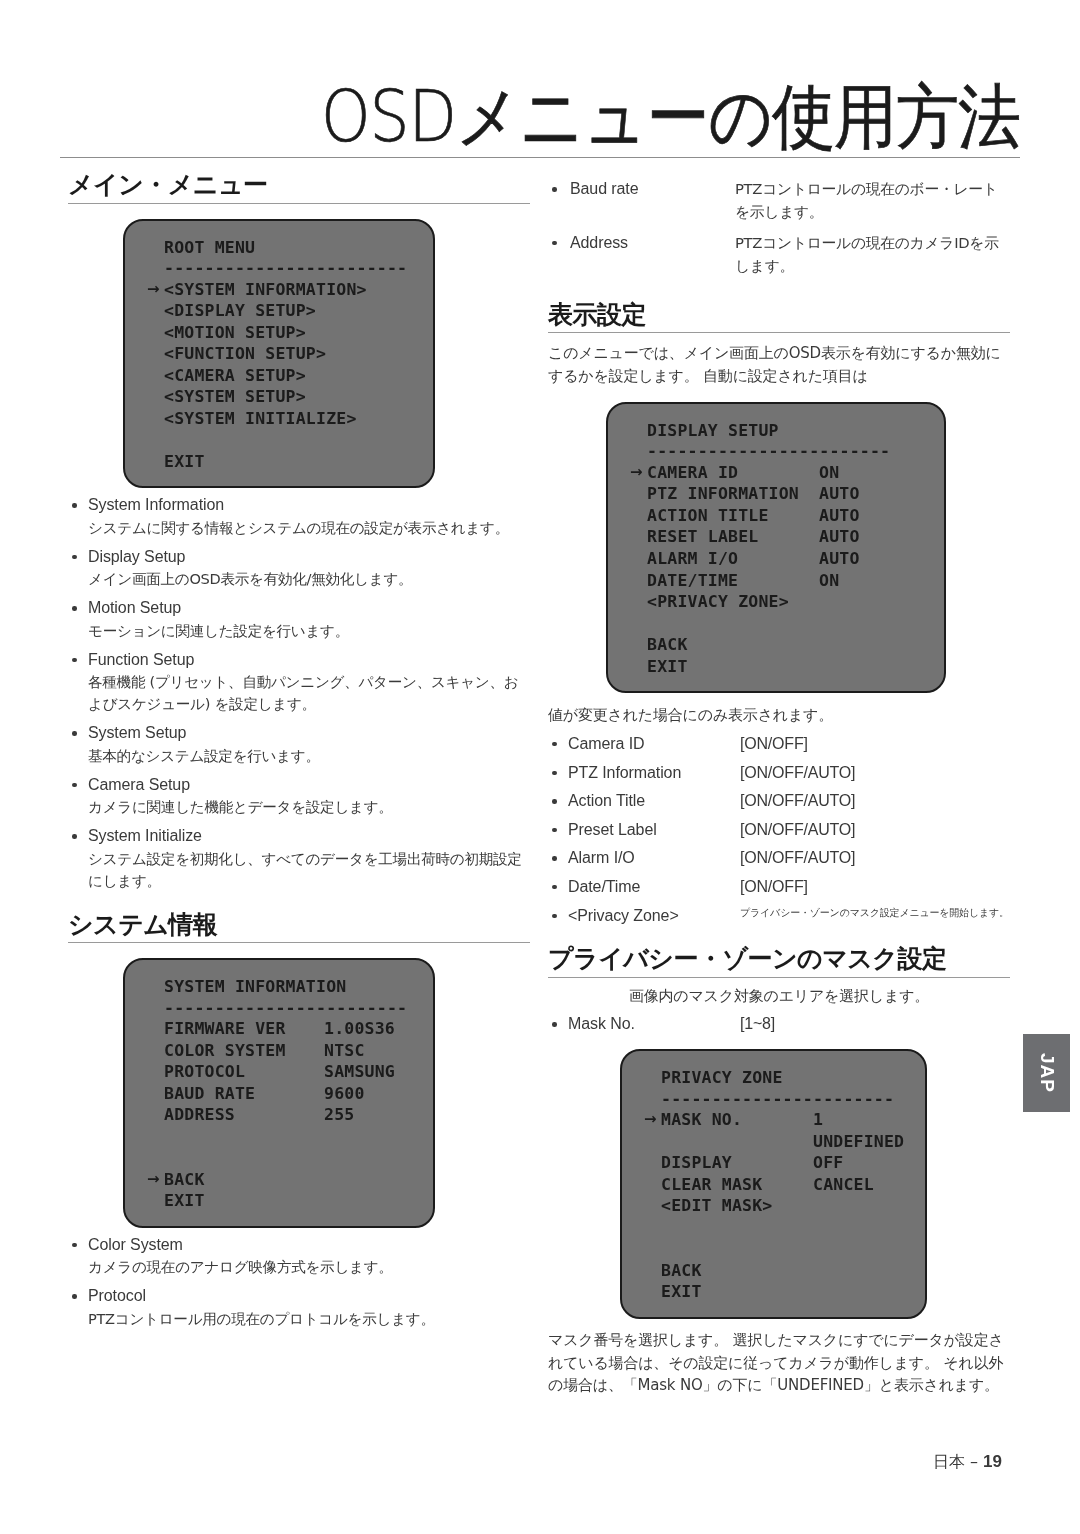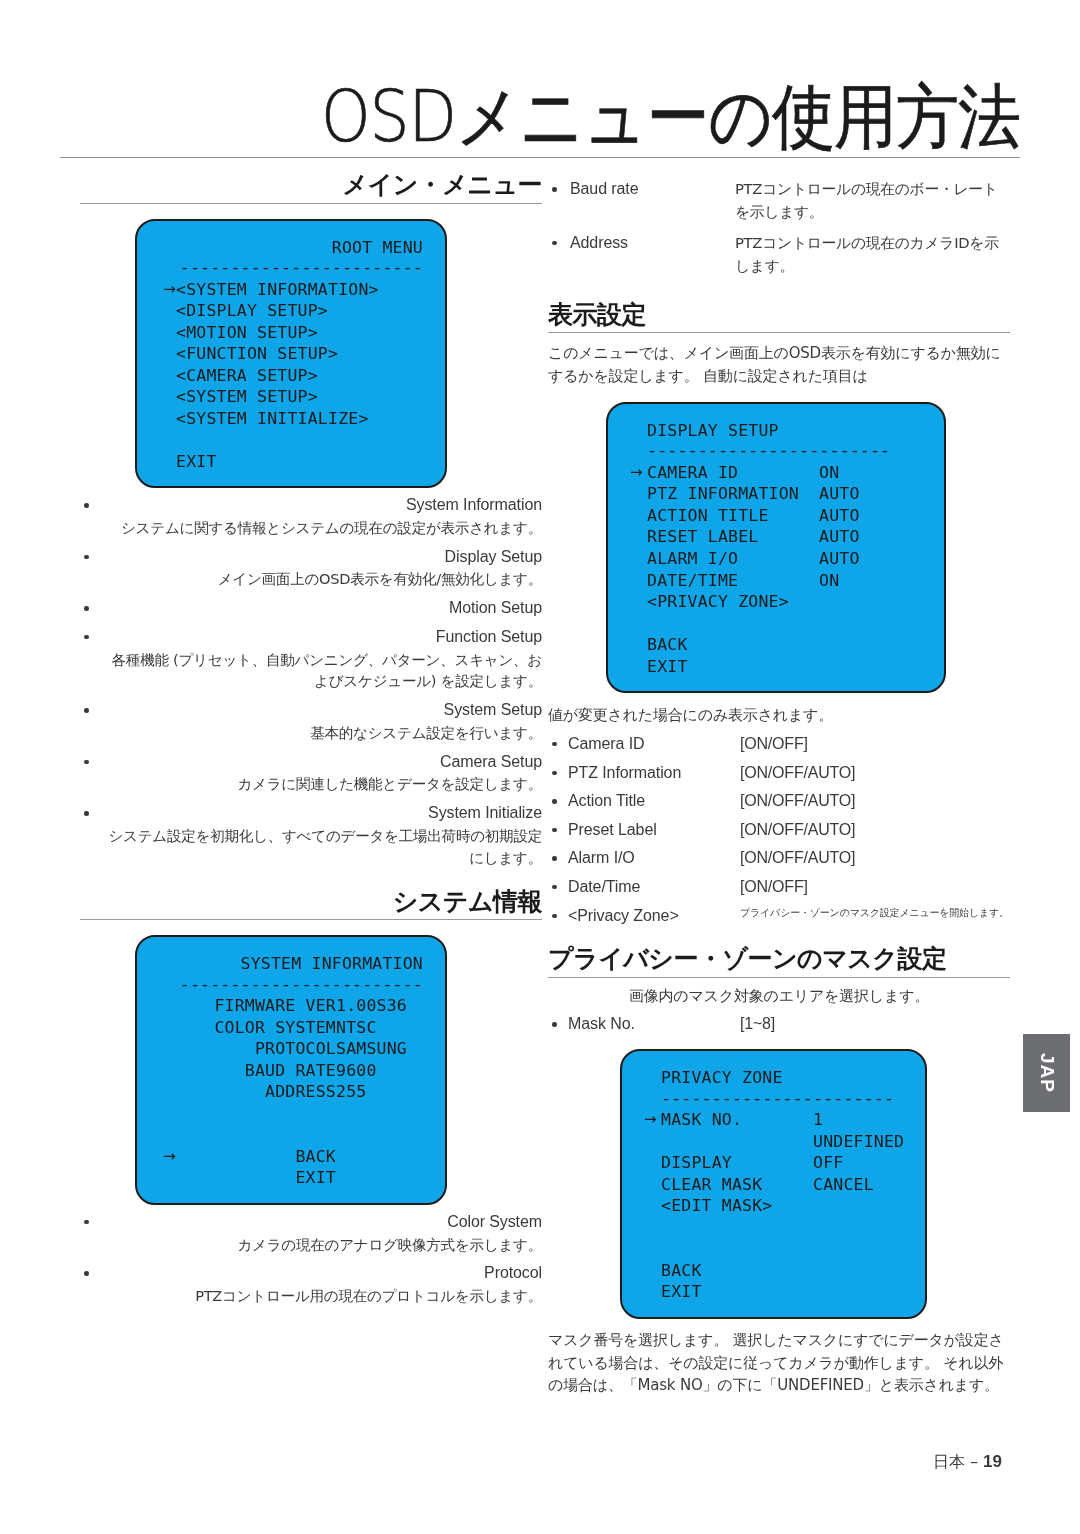--- a/index.html
+++ b/index.html
@@ -32,21 +32,21 @@
   }
   .header-rule{
     position:absolute; left:0; bottom:0; width:100%;
     border-bottom:1.6px solid #8d8d8d;
   }
 
   
   .col{
     position:absolute; top:170px; width:462px;
   }
-  .col-left{ left:80px;text-align:right; }
+  .col-left{ left:68px; }
   .col-right{ left:548px; }
 
   
   .sec-head{ margin:0 0 0 0; }
   .sec-head .t{
     font-family:"DejaVu Sans", sans-serif;
     font-size:25px; font-weight:700;
     letter-spacing:-0.5px;
     color:#1b1b1b;
     line-height:1.18;
@@ -102,27 +102,28 @@
   ul.blist.inline > li{ display:flex; padding-left:22px; margin-top:8px; }
   ul.blist.inline .b-term{ width:165px; flex:0 0 165px; font-size:16px; }
   ul.blist.inline .b-desc{
     margin-top:0; width:292px; font-size:14.8px; line-height:1.55;
   }
 
   
   .osd-box{
     border:2.2px solid #1b1b1b;
     border-radius:20px;
-    background:#0ea5e9;
+    background:#737373;
     padding:16px 0 14px 0;
     font-family:"DejaVu Sans Mono", monospace;
     font-size:16.5px;
     line-height:1.305;
     color:#1b1b1b;
     letter-spacing:0.2px;
+    font-weight:bold;
   }
   .osd-inner{ padding:0 22px 0 22px; }
   .osd-title{ white-space:pre; padding-left:17px; }
   .osd-dash{
     white-space:pre; padding-left:17px; letter-spacing:0.2px;
     margin-top:-1px; overflow:hidden;
   }
   .osd-row{ display:flex; white-space:pre; }
   .osd-arrow{
     width:17px; flex:0 0 17px;
@@ -205,20 +206,21 @@
         <span class="b-desc">システムに関する情報とシステムの現在の設定が表示されます。</span>
       </li>
       <li>
         <span class="bullet"></span>
         <span class="b-term">Display Setup</span>
         <span class="b-desc">メイン画面上のOSD表示を有効化/無効化します。</span>
       </li>
       <li>
         <span class="bullet"></span>
         <span class="b-term">Motion Setup</span>
+        <span class="b-desc">モーションに関連した設定を行います。</span>
       </li>
       <li>
         <span class="bullet"></span>
         <span class="b-term">Function Setup</span>
         <span class="b-desc">各種機能 (プリセット、自動パンニング、パターン、スキャン、およびスケジュール) を設定します。</span>
       </li>
       <li>
         <span class="bullet"></span>
         <span class="b-term">System Setup</span>
         <span class="b-desc">基本的なシステム設定を行います。</span>

